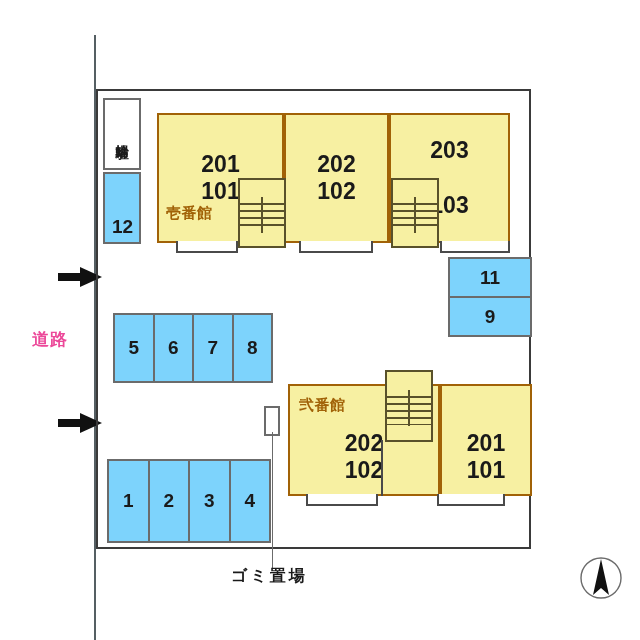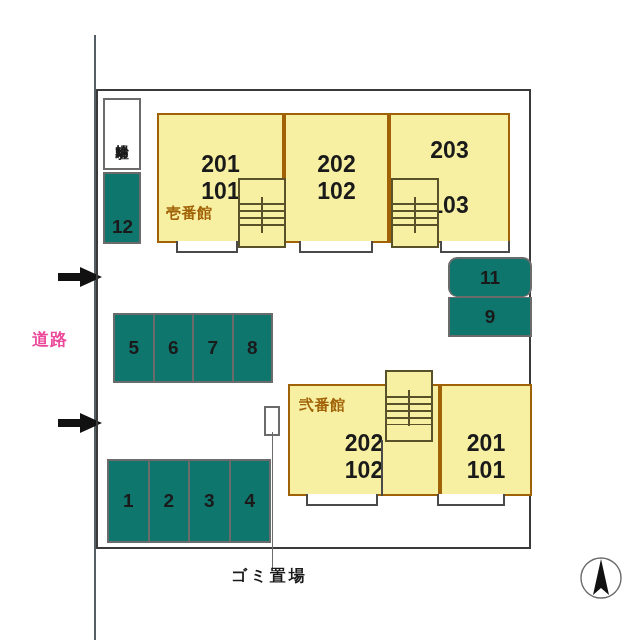--- a/index.html
+++ b/index.html
@@ -38,21 +38,21 @@
 
   
   .site-boundary {
     border: 2px solid #3a3a3a;
     background: transparent;
   }
 
   
   .stall {
     border: 2px solid #6b6b6b;
-    background: #0f766e;
+    background: #7dd3fc;
     display: flex;
     align-items: center;
     justify-content: center;
     font-size: 19px;
     font-weight: 700;
     color: #1a1a1a;
   }
   .stall.bottom-num {
     align-items: flex-end;
     justify-content: flex-start;
@@ -216,21 +216,21 @@
   <div class="abs stairs" style="left:391px; top:178px; width:48px; height:70px;">
     <div class="steps"></div>
     <div class="rail"></div>
   </div>
 
   <div class="abs porch" style="left:176px; top:241px; width:62px; height:12px;"></div>
   <div class="abs porch" style="left:299px; top:241px; width:74px; height:12px;"></div>
   <div class="abs porch" style="left:440px; top:241px; width:70px; height:12px;"></div>
 
   <div class="abs stall-col" style="left:448px; top:257px; width:80px; height:111px;">
-    <div class="stall" style="width:80px; height:37px;border-radius:9px;">
+    <div class="stall" style="width:80px; height:37px;">
       <span>11</span>
     </div>
     <div class="stall" style="width:80px; height:37px;">
       <span>9</span>
     </div>
   </div>
 
   <div class="abs stall-row" style="left:113px; top:313px; width:160px; height:66px;">
     <div class="stall" style="width:40px; height:66px;">
       <span>5</span>

